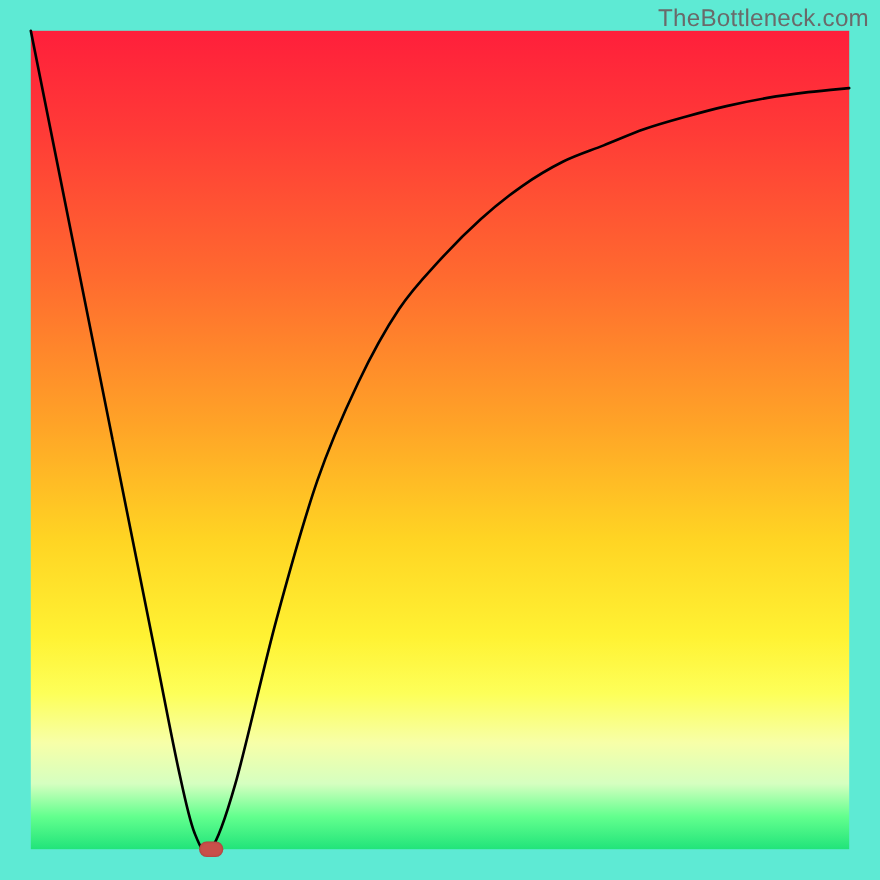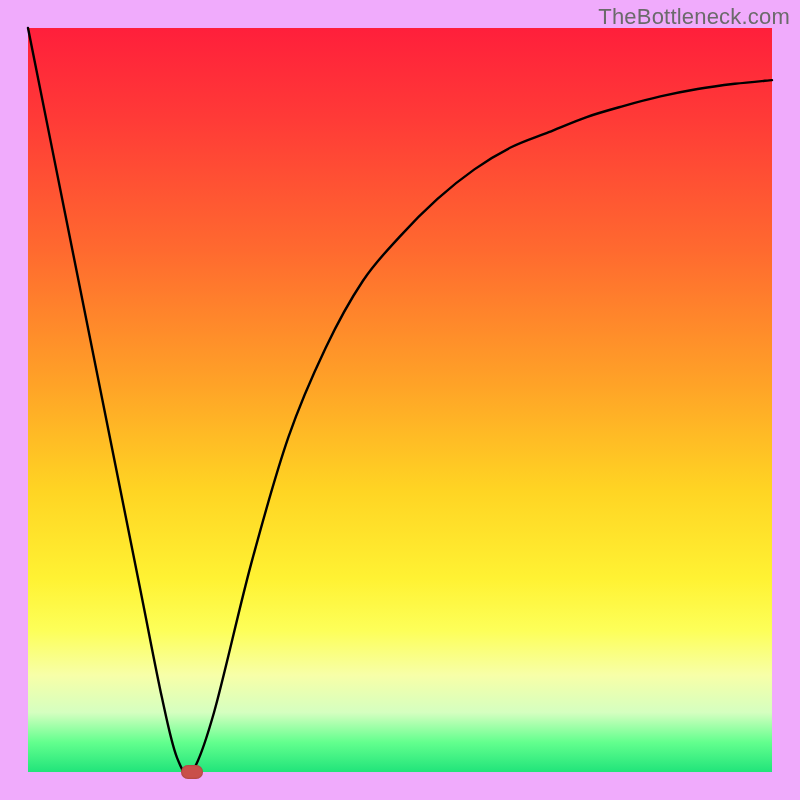--- a/index.html
+++ b/index.html
@@ -8,21 +8,21 @@
     width: 800px;
     height: 800px;
     background: #000;
     font-family: Arial, Helvetica, sans-serif;
     overflow: hidden;
   }
   .frame {
     position: relative;
     width: 800px;
     height: 800px;
-    background: #f0abfc;
+    background: #5eead4;
   }
   .plot-area {
     position: absolute;
     left: 28px;
     top: 28px;
     width: 744px;
     height: 744px;
     background: linear-gradient(to bottom,
       #ff1f3b 0%,
       #ff3a37 12%,

